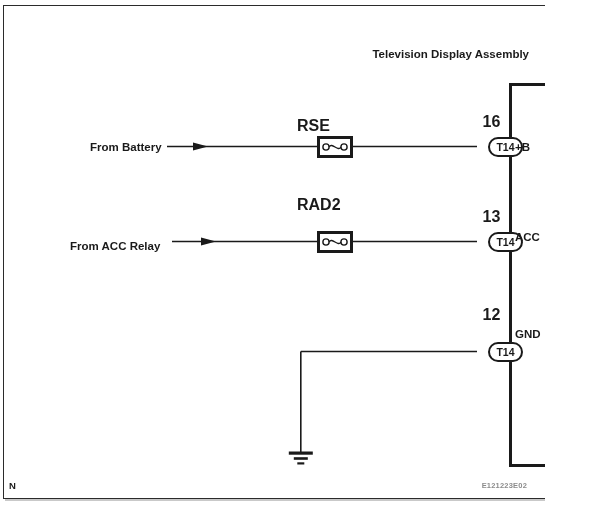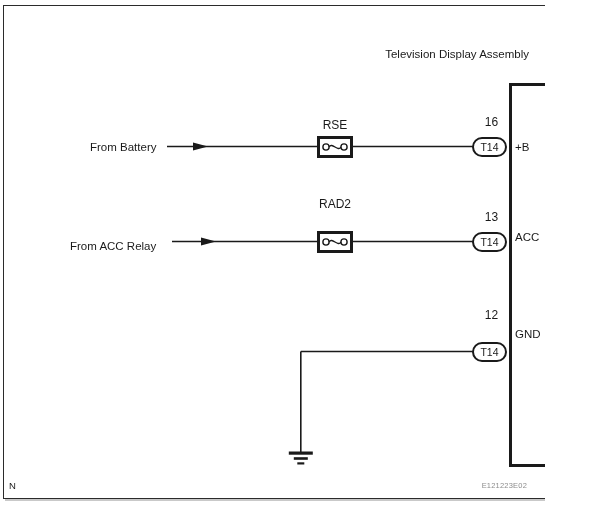--- a/index.html
+++ b/index.html
@@ -1,18 +1,18 @@
 <!DOCTYPE html>
 <html><head>
 <meta charset="utf-8">
 <style>
   html,body{margin:0;padding:0;background:#ffffff;}
   .canvas{
     position:relative;width:545px;height:508px;background:#ffffff;overflow:hidden;
-    font-family:"Liberation Sans","DejaVu Sans",sans-serif;color:#1a1a1a;
+    font-family:"Liberation Sans","DejaVu Sans",sans-serif;color:#1a1a1a;font-weight:bold;
   }
   .frame{
     position:absolute;left:3px;top:5px;width:606px;height:494px;
     border:1px solid #2b2b2b;box-sizing:border-box;background:#ffffff;
     box-shadow:2px 2px 0 #c9c9c9;
   }
   .title{
     position:absolute;top:47px;right:16px;font-size:11.5px;line-height:14px;
     color:#1a1a1a;white-space:nowrap;
   }
@@ -20,29 +20,29 @@
     position:absolute;left:509px;top:83px;width:69px;height:384px;
     border:3px solid #1a1a1a;box-sizing:border-box;background:transparent;z-index:2;
   }
   .wires{position:absolute;left:0;top:0;z-index:1;}
   .src-label{position:absolute;font-size:11.5px;line-height:14px;white-space:nowrap;}
   .fuse{
     position:absolute;left:317px;width:36px;height:22px;border:3px solid #1a1a1a;
     box-sizing:border-box;background:#ffffff;z-index:2;display:flex;align-items:center;justify-content:center;
   }
   .fuse-label{
-    position:absolute;left:297px;width:76px;text-align:center;font-size:12px;line-height:13px;
+    position:absolute;left:297px;width:76px;text-align:left;font-size:16px;line-height:13px;
   }
   .pill{
-    position:absolute;left:472px;width:35px;height:20px;border:2.5px solid #1a1a1a;
+    position:absolute;left:488px;width:35px;height:20px;border:2.5px solid #1a1a1a;
     border-radius:11px;box-sizing:border-box;background:#ffffff;z-index:3;
     display:flex;align-items:center;justify-content:center;font-size:10.5px;
   }
   .pin-num{
-    position:absolute;left:474px;width:35px;text-align:center;font-size:12px;line-height:14px;z-index:3;
+    position:absolute;left:474px;width:35px;text-align:center;font-size:16px;line-height:14px;z-index:3;
   }
   .signal{
     position:absolute;left:515px;font-size:11.5px;line-height:14px;white-space:nowrap;z-index:3;
   }
   .corner-n{position:absolute;left:9px;top:480px;font-size:9.5px;line-height:11px;}
   .fig-code{
     position:absolute;right:18px;top:481px;font-size:7.5px;line-height:9px;
     color:#8c8c8c;letter-spacing:0.2px;
   }
 </style>

